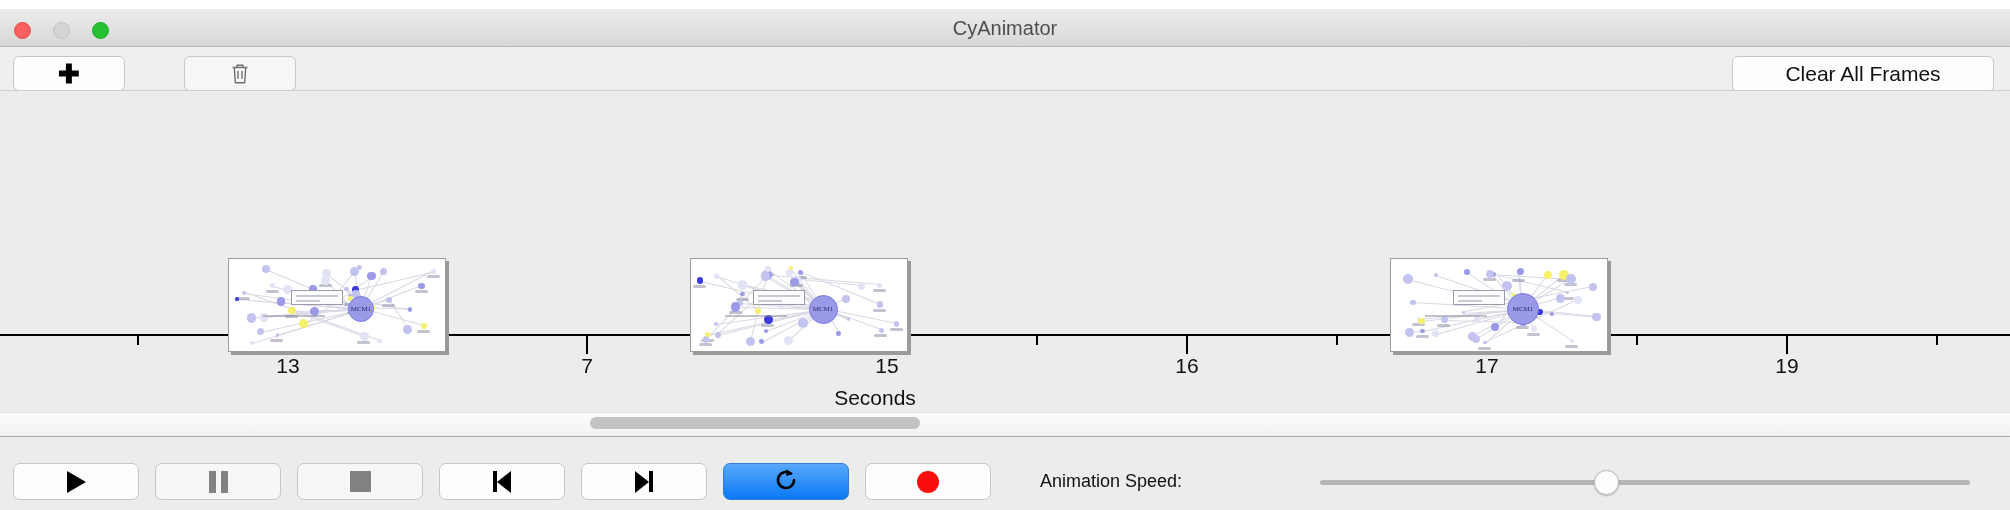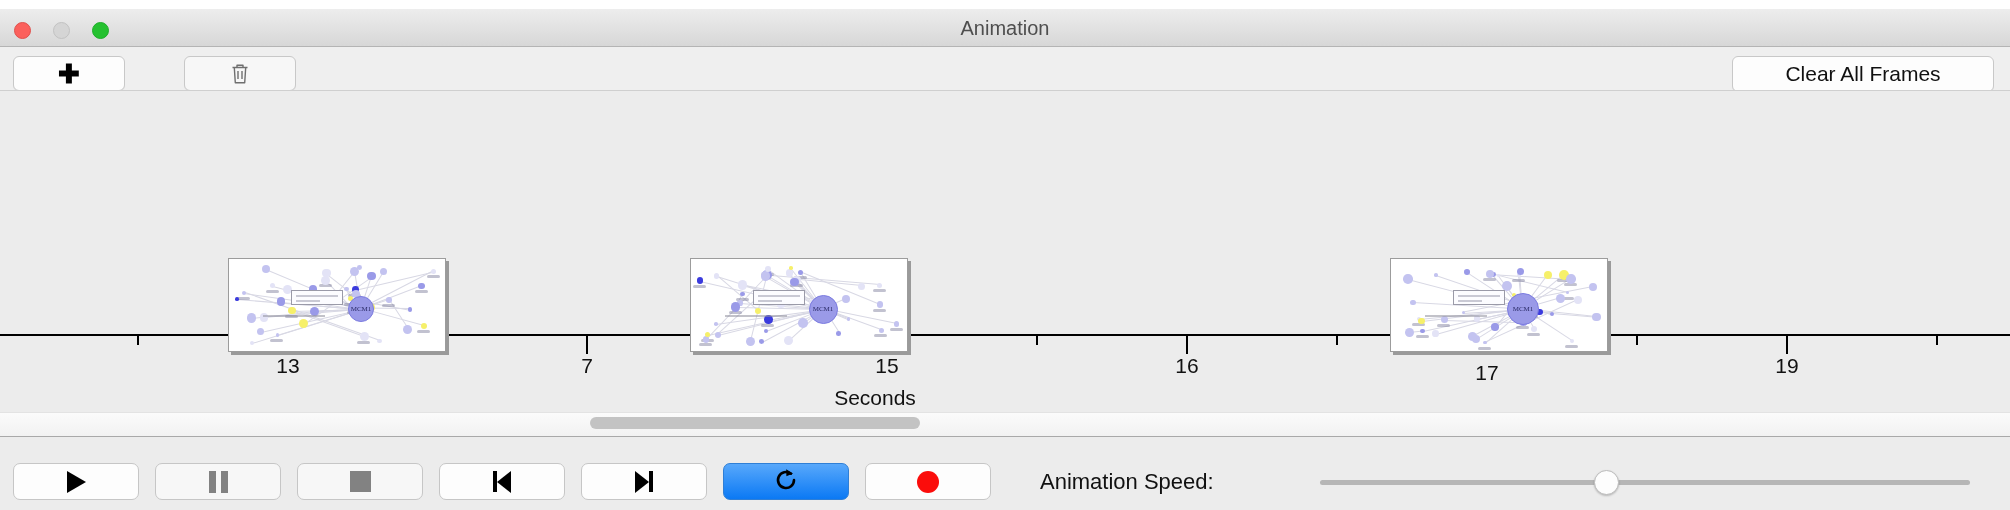--- a/index.html
+++ b/index.html
@@ -169,40 +169,40 @@
   .gl-stop { width:21px;height:21px;background:#828282; }
   .gl-prev, .gl-next { display:flex; align-items:center; }
   .gl-prev i.bar, .gl-next i.bar { display:block;width:4px;height:21px;background:#000; }
   .gl-prev i.tri { width:0;height:0;border-right:14px solid #000;border-top:11px solid transparent;border-bottom:11px solid transparent; }
   .gl-next i.tri { width:0;height:0;border-left:14px solid #000;border-top:11px solid transparent;border-bottom:11px solid transparent; }
   svg.gl-loop { width:26px; height:26px; }
   .gl-rec { width:22px;height:22px;border-radius:50%;background:#fb0d0b; }
 
   .speed-label {
     position:absolute; left:1040px; top:463px; height:37px;
-    line-height:37px; font-size:22px; color:#111; white-space:nowrap;
+    line-height:37px; font-size:18px; color:#111; white-space:nowrap;
   }
   .slider-track {
     position:absolute; left:1320px; top:480px; width:650px; height:5px;
     background:#b6b6b6; border-radius:3px;
   }
   .slider-knob {
     position:absolute; left:1607px; top:470px; width:25px; height:25px;
     border-radius:50%; background:#fdfdfd; border:1px solid #bcbcbc;
     box-shadow:0 1px 2px rgba(0,0,0,.22);
   }
 </style>
 </head>
 <body>
 
 <div id="app">
 
 
   <div class="titlebar"></div>
-  <div class="title-text">Animation</div>
+  <div class="title-text">CyAnimator</div>
   <div class="traffic close"></div>
   <div class="traffic min"></div>
   <div class="traffic max"></div>
 
   <div class="toolbar"></div>
 
   <div class="btn" id="add-frame-button">
     <span class="plus-glyph">✚</span>
   </div>
 
@@ -226,21 +226,21 @@
       <div id="ticks-layer">
           <div class="tick major" style="left: 287px;"></div>
           <div class="tick-label" style="left: 288px;">13</div>
           <div class="tick major" style="left: 586px;"></div>
           <div class="tick-label" style="left: 587px;">7</div>
           <div class="tick major" style="left: 886px;"></div>
           <div class="tick-label" style="left: 887px;">15</div>
           <div class="tick major" style="left: 1186px;"></div>
           <div class="tick-label" style="left: 1187px;">16</div>
           <div class="tick major" style="left: 1486px;"></div>
-          <div class="tick-label" style="left: 1487px; margin-top: 7px;">17</div>
+          <div class="tick-label" style="left: 1487px;">17</div>
           <div class="tick major" style="left: 1786px;"></div>
           <div class="tick-label" style="left: 1787px;">19</div>
           <div class="tick minor" style="left: 137px;"></div>
           <div class="tick minor" style="left: 437px;"></div>
           <div class="tick minor" style="left: 736px;"></div>
           <div class="tick minor" style="left: 1036px;"></div>
           <div class="tick minor" style="left: 1336px;"></div>
           <div class="tick minor" style="left: 1636px;"></div>
           <div class="tick minor" style="left: 1936px;"></div>
         </div>

